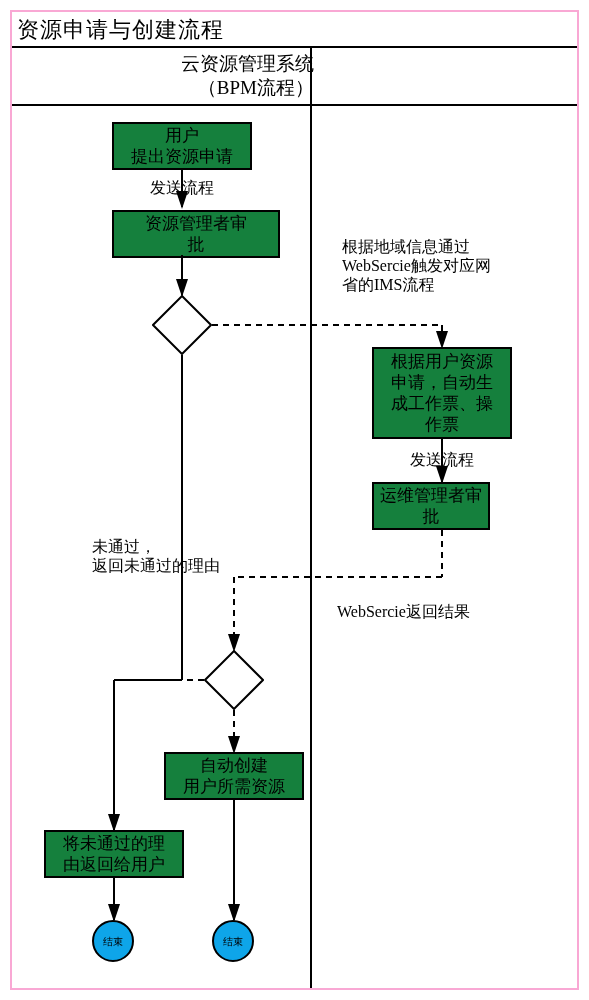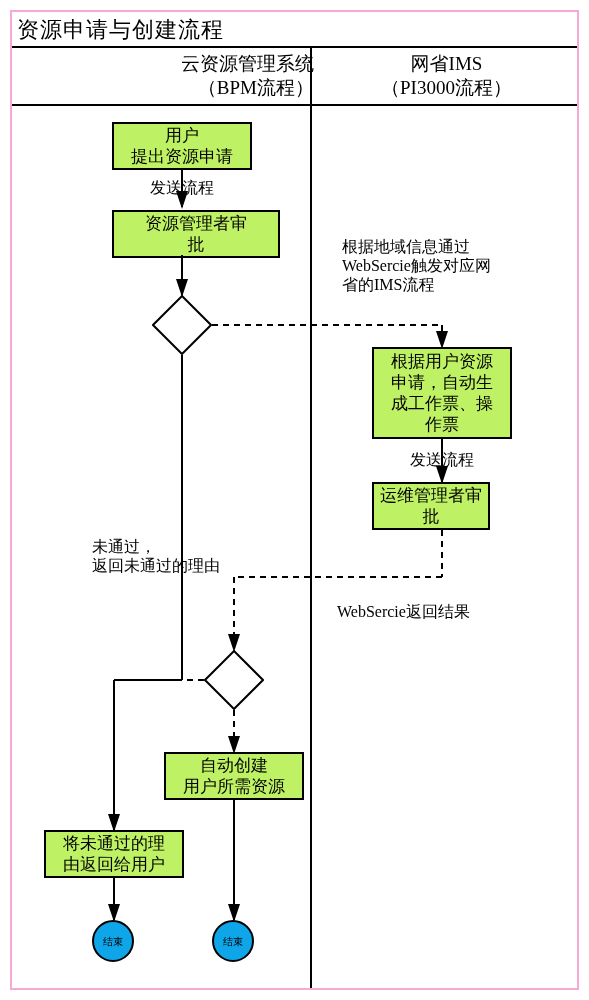--- a/index.html
+++ b/index.html
@@ -49,21 +49,21 @@
     line-height: 24px;
   }
   .hline-head {
     position: absolute;
     left: 0; top: 92px; width: 100%;
     border-top: 2px solid #000;
   }
   .box {
     position: absolute;
     border: 2px solid #000;
-    background: #bef264;
+    background: #15803d;
     text-align: center;
     font-size: 17px;
     line-height: 21px;
     display: flex;
     align-items: center;
     justify-content: center;
     padding: 3px 4px;
   }
   .diamond {
     position: absolute;
@@ -102,24 +102,20 @@
 
 <div class="outer">
   <div class="title">资源申请与创建流程</div>
   <div class="hline-top"></div>
   <div class="vline"></div>
 
   <div class="col-head-left">
     <span>云资源管理系统</span><br>
     <span>（BPM流程）</span>
   </div>
-  <div class="col-head-right">
-    <span>网省IMS</span><br>
-    <span>（PI3000流程）</span>
-  </div>
   <div class="hline-head"></div>
 
   <div class="box" style="left:100px; top:110px; width:140px; height:48px;">
     <div>
       <span>用户</span><br>
       <span>提出资源申请</span>
     </div>
   </div>
 
   <div class="lbl" style="left:130px; top:166px; width:80px;">发送流程</div>

